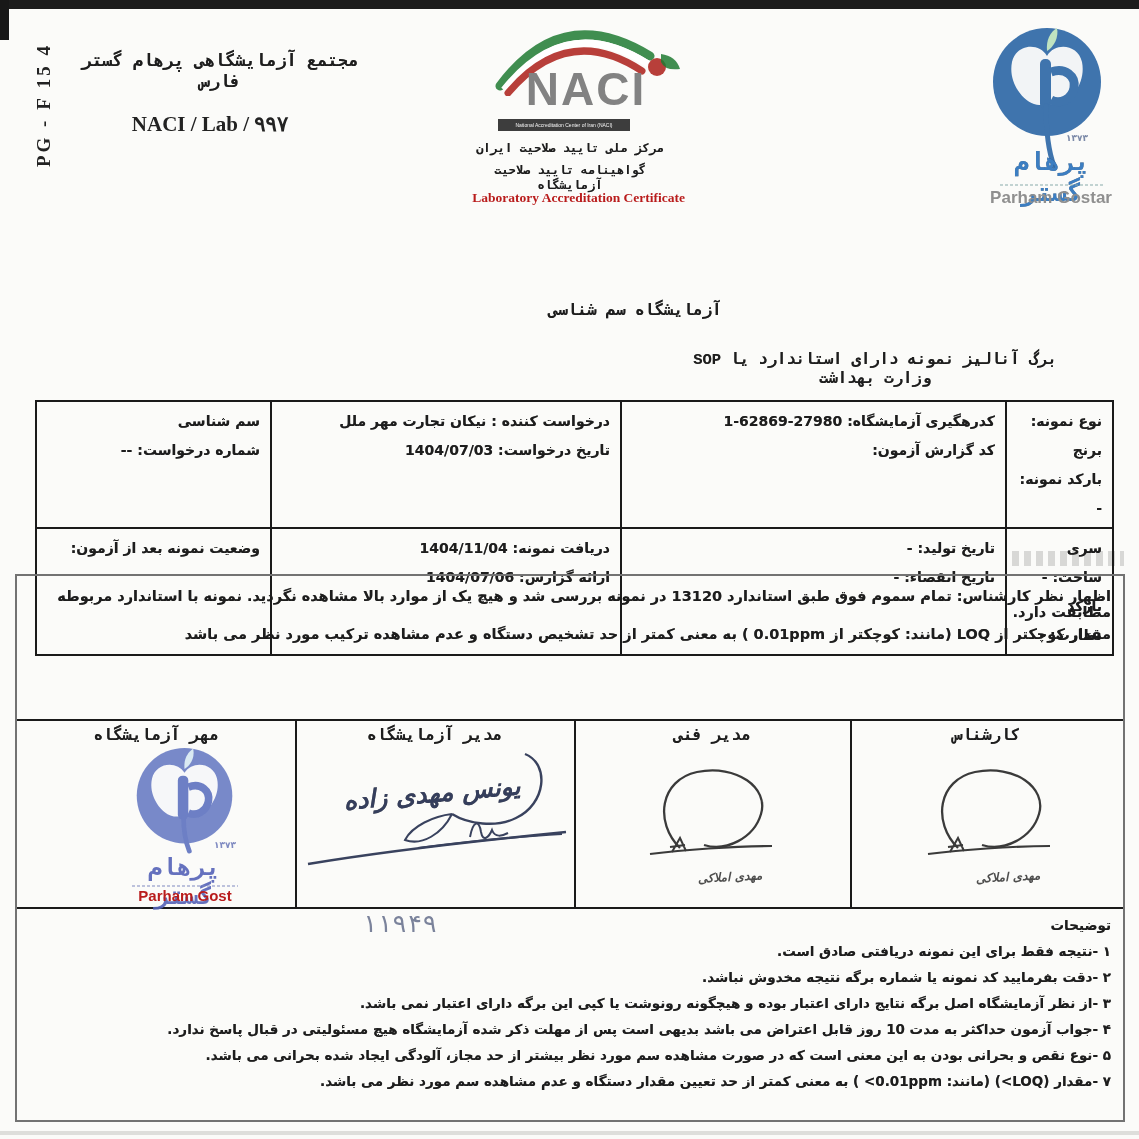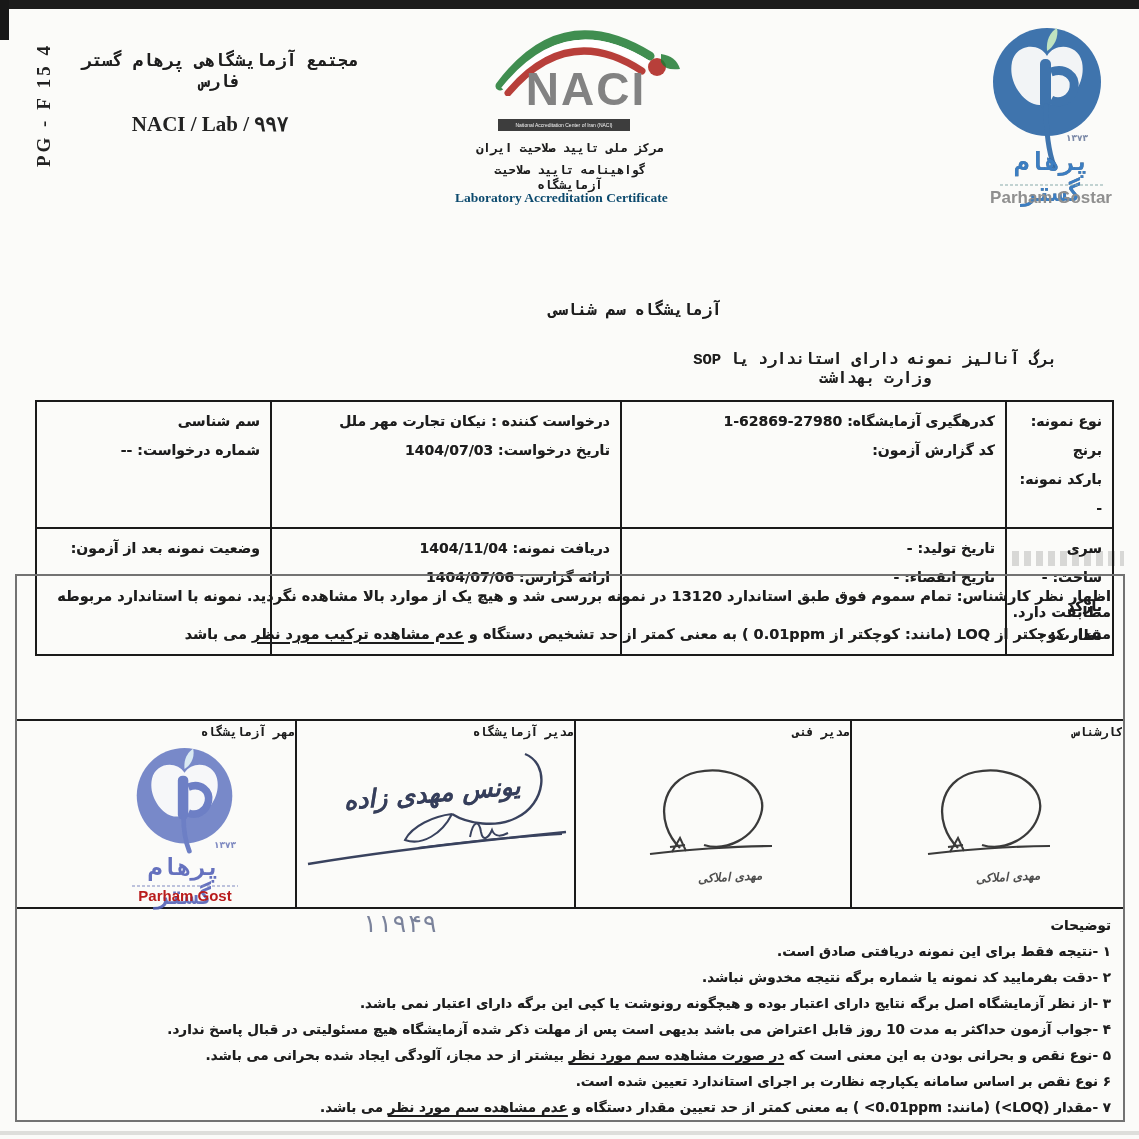--- a/index.html
+++ b/index.html
@@ -31,22 +31,22 @@
   
   .naci-swoosh{left:492px;top:16px;}
   .naci-word{left:496px;top:62px;width:180px;text-align:center;
     font-family:"Liberation Sans",sans-serif;font-weight:900;font-size:46px;
     letter-spacing:2px;color:#828282;}
   .naci-bar{left:498px;top:119px;width:132px;height:12px;background:#3d3d3d;
     color:#f5f5f5;font-size:5px;text-align:center;line-height:12px;overflow:hidden;
     font-family:"Liberation Sans",sans-serif;}
   .naci-fa1{left:470px;top:141px;width:200px;text-align:center;font-size:12px;font-weight:700;}
   .naci-fa2{left:462px;top:163px;width:216px;text-align:center;font-size:12px;font-weight:700;}
-  .naci-en{left:455px;top:190px;width:230px;text-align:left;
-    font-family:"Liberation Serif",serif;font-weight:bold;font-size:13.5px;color:#0c4a6e;}
+  .naci-en{left:455px;top:190px;width:230px;text-align:right;
+    font-family:"Liberation Serif",serif;font-weight:bold;font-size:13.5px;color:#b91c1c;}
 
   
   .p-logo{left:990px;top:24px;}
   .p-year{left:1066px;top:133px;font-size:9px;letter-spacing:2px;color:#7c8aa8;font-weight:700;}
   .p-fa{left:993px;top:147px;width:118px;text-align:center;font-size:25px;font-weight:800;color:#3c7ec2;}
   .p-tiny{left:1000px;top:184px;width:105px;height:2px;opacity:.5;
     background:repeating-linear-gradient(90deg,#8aa 0 3px,transparent 3px 5px);}
   .p-en{left:988px;top:188px;width:124px;text-align:right;
     font-family:"Liberation Sans",sans-serif;font-weight:bold;font-size:17px;color:#8f8f8f;}
 
@@ -61,28 +61,28 @@
     font-size:14px;font-weight:700;line-height:29px;}
   table.info tr:nth-child(1) td{height:70px;}
   table.info tr:nth-child(2) td{height:75px;border-radius:26px;}
   .ltr{direction:ltr;unicode-bidi:isolate;}
 
   
   .bigbox{left:15px;top:574px;width:1110px;height:548px;border:2px solid #737373;background:transparent;}
   .exp1{top:12px;right:12px;left:12px;direction:rtl;text-align:right;font-size:14.5px;font-weight:700;}
   .exp2{top:50px;right:12px;left:12px;direction:rtl;text-align:right;font-size:14.5px;font-weight:700;}
   .exp-label{font-weight:800;}
-  .u{text-decoration:underline;text-underline-offset:3px;text-decoration-thickness:1.5px;}
+  .u{text-underline-offset:3px;text-decoration-thickness:1.5px;}
 
   
   .sig-line{background:#1a1a1a;}
   .sig-top{left:0;top:143px;width:1106px;height:2px;}
   .sig-bottom{left:0;top:331px;width:1106px;height:2px;}
   .sig-div{top:143px;width:2px;height:190px;}
-  .sig-h{top:149px;text-align:right;font-size:12px;font-weight:700;direction:rtl;}
+  .sig-h{top:149px;text-align:center;font-size:16px;font-weight:700;direction:rtl;}
 
   
   .stamp-year{left:197px;top:264px;font-size:9px;letter-spacing:2px;color:#6a77b8;font-weight:700;opacity:.85;}
   .stamp-fa{left:111px;top:277px;width:112px;text-align:center;font-size:24px;font-weight:800;color:#5563b8;opacity:.9;}
   .stamp-tiny{left:115px;top:309px;width:106px;height:2px;opacity:.5;
     background:repeating-linear-gradient(90deg,#7e88c0 0 3px,transparent 3px 5px);}
   .stamp-en{left:108px;top:311px;width:120px;text-align:center;
     font-family:"Liberation Sans",sans-serif;font-weight:bold;font-size:15px;color:#b91c1c;}
 
   .mgr-name{left:295px;top:203px;width:240px;text-align:center;transform:rotate(-5deg);
@@ -244,18 +244,17 @@
 
     <div class="abs stamp-number">۱۱۹۴۹</div>
 
     <div class="abs notes inktext">
       <div class="title">توضیحات</div>
       <div>۱ -نتیجه فقط برای این نمونه دریافتی صادق است.</div>
       <div>۲ -دقت بفرمایید کد نمونه یا شماره برگه نتیجه مخدوش نباشد.</div>
       <div>۳ -از نظر آزمایشگاه اصل برگه نتایج دارای اعتبار بوده و هیچگونه رونوشت یا کپی این برگه دارای اعتبار نمی باشد.</div>
       <div>۴ -جواب آزمون حداکثر به مدت 10 روز قابل اعتراض می باشد بدیهی است پس از مهلت ذکر شده آزمایشگاه هیچ مسئولیتی در قبال پاسخ ندارد.</div>
       <div><span>۵ -نوع نقص و بحرانی بودن به این معنی است که </span><span class="u">در صورت مشاهده سم مورد نظر</span><span> بیشتر از حد مجاز، آلودگی ایجاد شده بحرانی می باشد.</span></div>
-      <div>۶ نوع نقص بر اساس سامانه یکپارچه نظارت بر اجرای استاندارد تعیین شده است.</div>
       <div><span>۷ -مقدار (⁦&lt;LOQ⁩)  (مانند: ⁦&lt;0.01ppm⁩ ) به معنی کمتر از حد تعیین مقدار دستگاه و </span><span class="u">عدم مشاهده سم مورد نظر</span><span> می باشد.</span></div>
     </div>
 
   </div>
 </div>
 
 </body></html>

